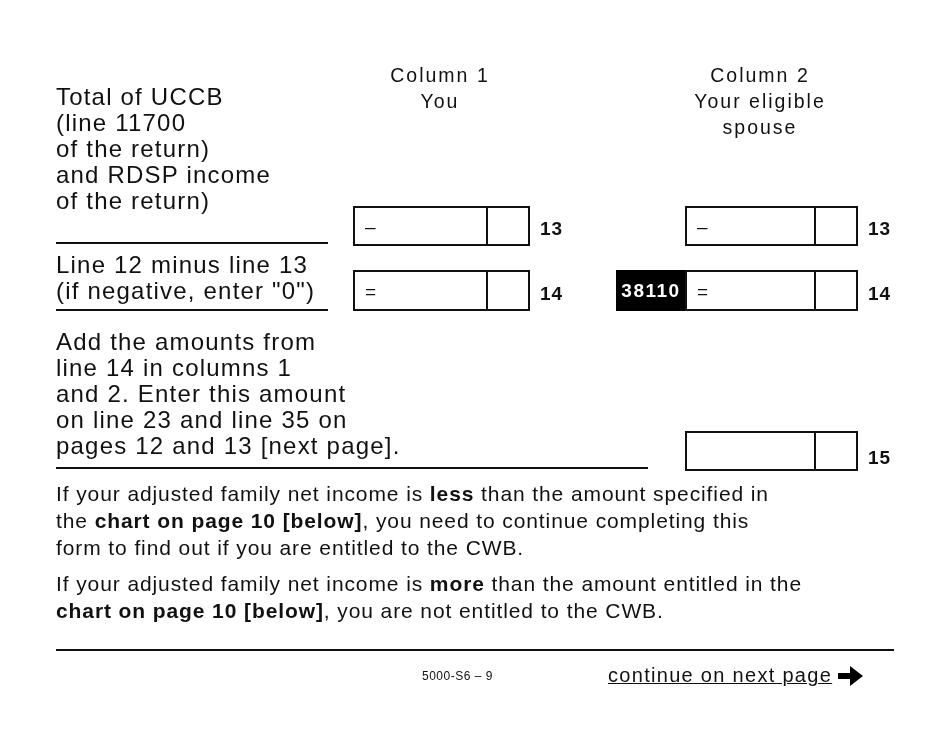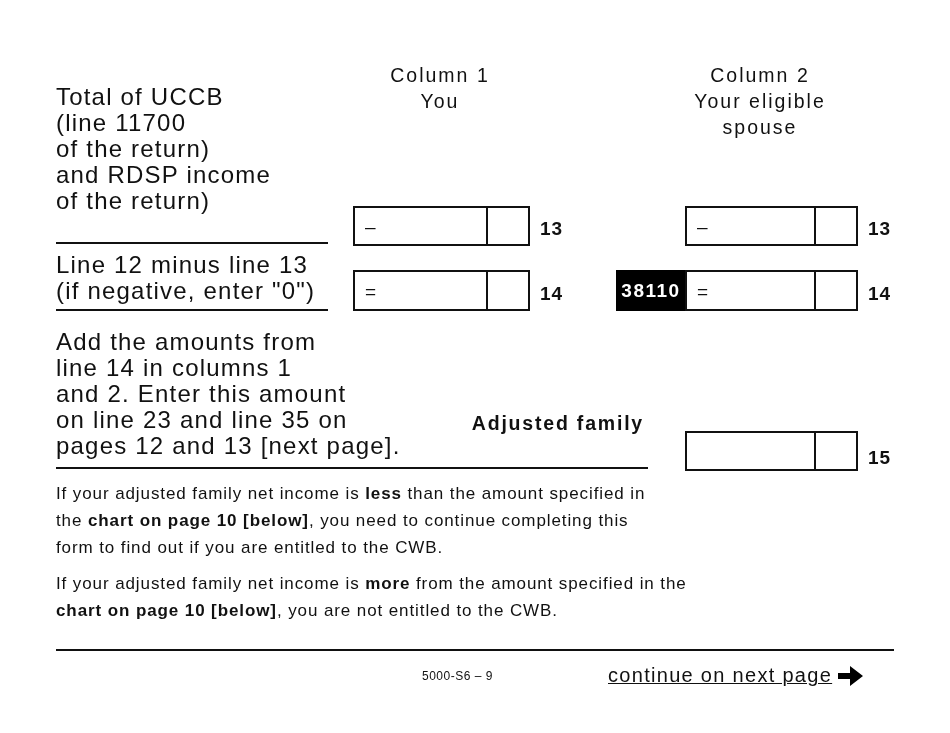--- a/index.html
+++ b/index.html
@@ -7,21 +7,21 @@
          font-family:"Liberation Sans", sans-serif; color:#111; }
   .abs { position:absolute; }
   .lbl { font-size:24px; line-height:26px; letter-spacing:1.2px; white-space:nowrap; }
   .colhead { font-size:19.5px; line-height:26px; font-weight:normal; letter-spacing:2px; text-align:center; white-space:nowrap; }
   .rule { position:absolute; height:2px; background:#111; }
   .box { position:absolute; border:2px solid #111; box-sizing:border-box; background:#fff; }
   .box .div { position:absolute; top:0; bottom:0; width:2px; background:#111; }
   .box .sign { position:absolute; left:10px; font-size:19px; line-height:19px; }
   .lineno { position:absolute; font-size:19px; font-weight:bold; letter-spacing:1px; }
   .tag { position:absolute; background:#000; color:#fff; font-size:19px; font-weight:bold; letter-spacing:1.5px; text-align:center; box-sizing:border-box; }
-  .para { font-size:17px; line-height:27px; letter-spacing:0.9px; white-space:nowrap; }
+  .para { font-size:21px; line-height:27px; letter-spacing:0.9px; white-space:nowrap; }
   .para b { font-weight:bold; }
   .footer-code { font-size:12px; letter-spacing:0.5px; }
   .continue { font-size:20px; letter-spacing:1.3px; white-space:nowrap; }
   .arrow { display:inline-block; vertical-align:middle; margin-left:4px; }
 </style>
 </head>
 <body>
 
 <div class="abs colhead" style="left:360px; top:62px; width:160px;">
   <div>Column 1</div>
@@ -74,37 +74,36 @@
 <div class="lineno" style="left:868px; top:283px;">14</div>
 
 <div class="abs lbl" style="left:56px; top:329px;">
   <div>Add the amounts from</div>
   <div>line 14 in columns 1</div>
   <div>and 2. Enter this amount</div>
   <div>on line 23 and line 35 on</div>
   <div>pages 12 and 13 [next page].</div>
 </div>
 <div class="abs" style="left:430px; top:410px; width:214px; text-align:right; font-size:19.5px; line-height:26px; font-weight:bold; letter-spacing:1.8px; white-space:nowrap;">
-  <div>Adjusted family</div>
 </div>
 <div class="rule" style="left:56px; top:467px; width:592px;"></div>
 
 <div class="box" style="left:685px; top:431px; width:173px; height:40px;">
   <span class="div" style="left:127px;"></span>
 </div>
 <div class="lineno" style="left:868px; top:447px;">15</div>
 
 <div class="abs para" style="left:56px; top:480px;">
   <div><span>If your adjusted family net income is </span><b>less</b><span> than the amount specified in</span></div>
   <div><span>the </span><b>chart on page 10 [below]</b><span>, you need to continue completing this</span></div>
   <div><span>form to find out if you are entitled to the CWB.</span></div>
 </div>
 
 <div class="abs para" style="left:56px; top:570px;">
-  <div><span>If your adjusted family net income is </span><b>more</b><span> from the amount specified in the</span></div>
+  <div><span>If your adjusted family net income is </span><b>more</b><span> than the amount entitled in the</span></div>
   <div><b>chart on page 10 [below]</b><span>, you are not entitled to the CWB.</span></div>
 </div>
 
 <div class="rule" style="left:56px; top:649px; width:838px;"></div>
 <div class="abs footer-code" style="left:422px; top:669px;">5000-S6 – 9</div>
 <div class="abs" style="left:608px; top:664px;text-decoration:underline;">
   <span class="continue">continue on next page</span><span class="arrow"><svg width="28" height="24" viewBox="0 0 28 24">
         <path d="M2 9 H14 V2 L27 12 L14 22 V15 H2 Z" fill="#000"></path>
       </svg></span>
 </div>

